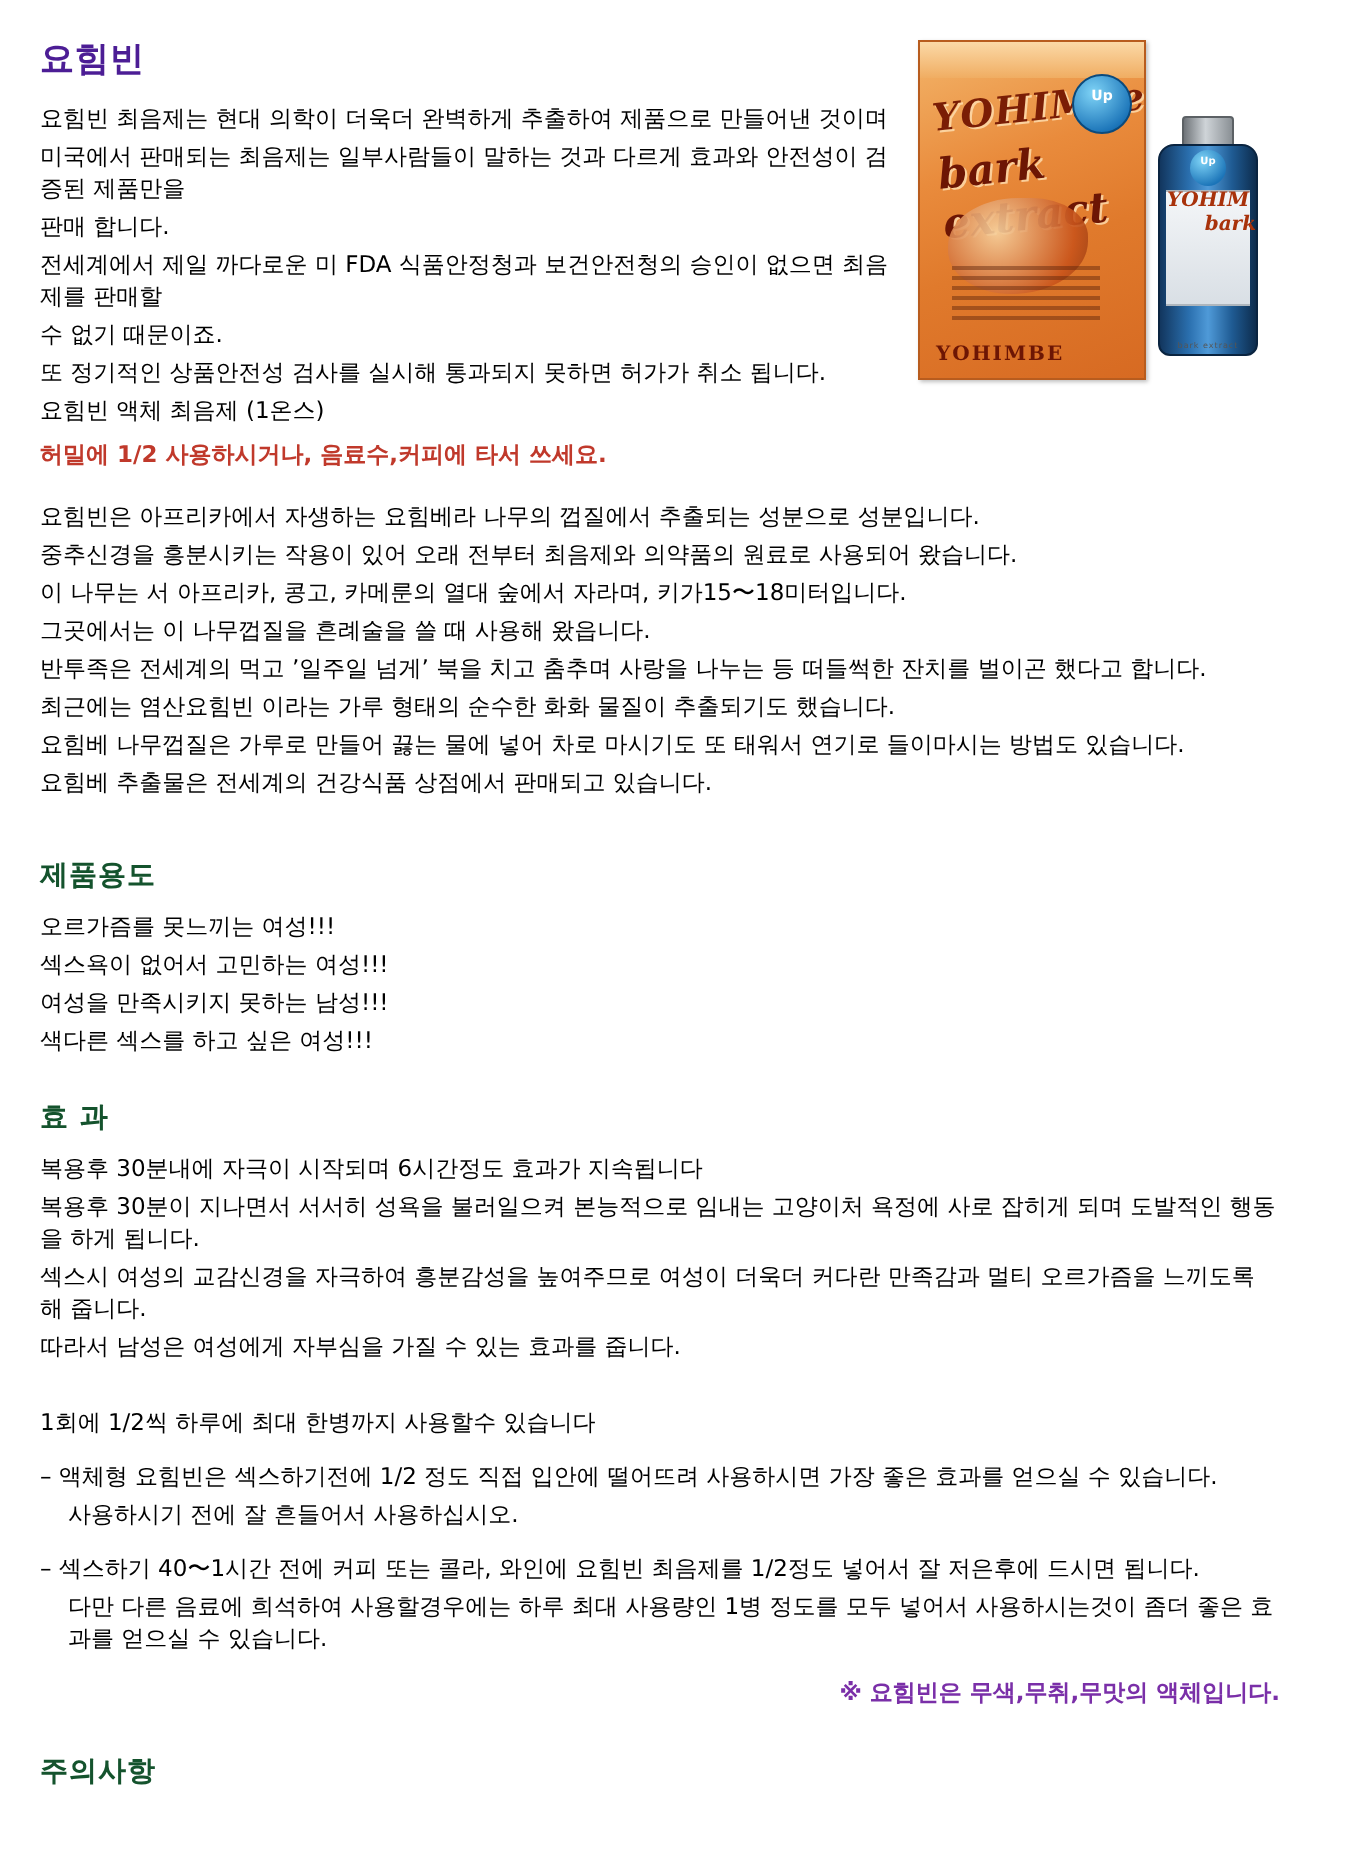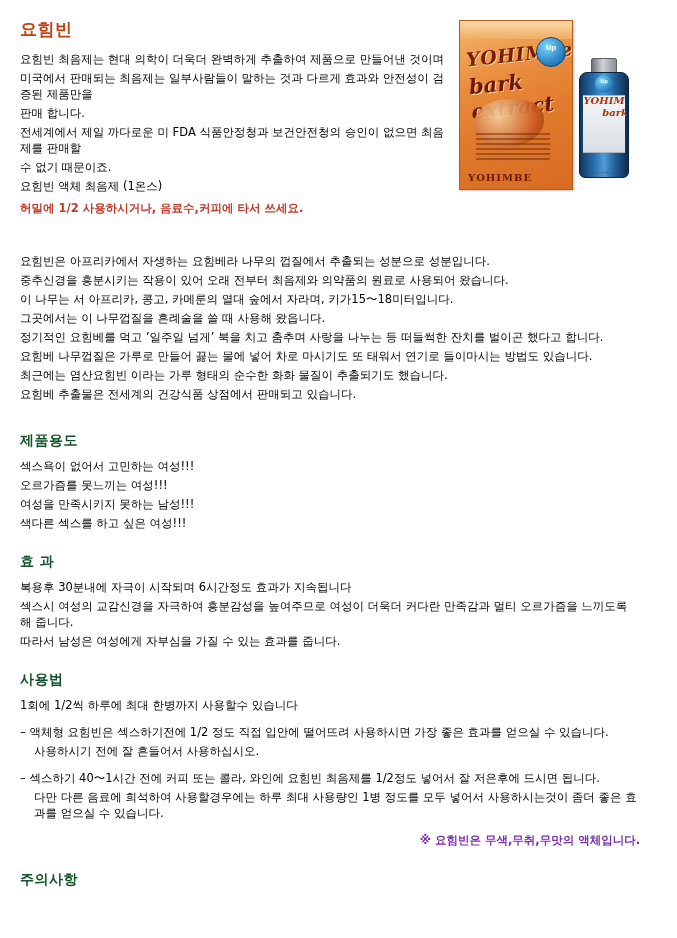--- a/index.html
+++ b/index.html
@@ -213,21 +213,21 @@
     font-size: 4px;
     color: #555;
     letter-spacing: 0.5px;
   }
 
   
   h1.title {
     margin: 0 0 10px 0;
     font-size: 17px;
     font-weight: bold;
-    color: #c2410c;
+    color: #4c1d95;
     letter-spacing: 0.5px;
   }
   h2.section {
     margin: 0 0 8px 0;
     font-size: 14px;
     font-weight: bold;
     color: #14532d;
     letter-spacing: 0.5px;
   }
   p.line {
@@ -251,21 +251,21 @@
     font-size: 11.5px;
     line-height: 17px;
     color: #7a2fa8;
     font-weight: bold;
     text-align: right;
   }
   .block {
     margin-bottom: 22px;
   }
   .block.tight {
-    margin-bottom: 22px;
+    margin-bottom: 0;
   }
   .intro {
     width: 430px;
   }
   .spacer-sm { height: 8px; }
   .spacer-md { height: 14px; }
 </style>
 </head>
 <body>
 
@@ -303,56 +303,57 @@
   <div class="content">
 
     <h1 class="title">요힘빈</h1>
 
     <div class="block tight intro">
       <p class="line">요힘빈 최음제는 현대 의학이 더욱더 완벽하게 추출하여 제품으로 만들어낸 것이며</p>
       <p class="line">미국에서 판매되는 최음제는 일부사람들이 말하는 것과 다르게 효과와 안전성이 검증된 제품만을</p>
       <p class="line">판매 합니다.</p>
       <p class="line">전세계에서 제일 까다로운 미 FDA 식품안정청과 보건안전청의 승인이 없으면 최음제를 판매할</p>
       <p class="line">수 없기 때문이죠.</p>
+      <p class="line">또 정기적인 상품안전성 검사를 실시해 통과되지 못하면 허가가 취소 됩니다.</p>
       <p class="line">요힘빈 액체 최음제 (1온스)</p>
       <p class="highlight">허밀에 1/2 사용하시거나, 음료수,커피에 타서 쓰세요.</p>
     </div>
 
     <div class="spacer-md"></div>
 
     <div class="block">
       <p class="line">요힘빈은 아프리카에서 자생하는 요힘베라 나무의 껍질에서 추출되는 성분으로 성분입니다.</p>
       <p class="line">중추신경을 흥분시키는 작용이 있어 오래 전부터 최음제와 의약품의 원료로 사용되어 왔습니다.</p>
       <p class="line">이 나무는 서 아프리카, 콩고, 카메룬의 열대 숲에서 자라며, 키가15〜18미터입니다.</p>
       <p class="line">그곳에서는 이 나무껍질을 흔례술을 쓸 때 사용해 왔읍니다.</p>
-      <p class="line">정기적인 요힘베를 먹고 ’일주일 넘게’ 북을 치고 춤추며 사랑을 나누는 등 떠들썩한 잔치를 벌이곤 했다고 합니다.</p>
+      <p class="line">반투족은 전세계의 먹고 ’일주일 넘게’ 북을 치고 춤추며 사랑을 나누는 등 떠들썩한 잔치를 벌이곤 했다고 합니다.</p>
+      <p class="line">최근에는 염산요힘빈 이라는 가루 형태의 순수한 화화 물질이 추출되기도 했습니다.</p>
       <p class="line">요힘베 나무껍질은 가루로 만들어 끓는 물에 넣어 차로 마시기도 또 태워서 연기로 들이마시는 방법도 있습니다.</p>
-      <p class="line">최근에는 염산요힘빈 이라는 가루 형태의 순수한 화화 물질이 추출되기도 했습니다.</p>
       <p class="line">요힘베 추출물은 전세계의 건강식품 상점에서 판매되고 있습니다.</p>
     </div>
 
     <div class="spacer-sm"></div>
 
     <div class="block">
       <h2 class="section">제품용도</h2>
+      <p class="line">오르가즘를 못느끼는 여성!!!</p>
       <p class="line">섹스욕이 없어서 고민하는 여성!!!</p>
-      <p class="line">오르가즘를 못느끼는 여성!!!</p>
       <p class="line">여성을 만족시키지 못하는 남성!!!</p>
       <p class="line">색다른 섹스를 하고 싶은 여성!!!</p>
     </div>
 
     <div class="block">
       <h2 class="section">효   과</h2>
       <p class="line">복용후 30분내에 자극이 시작되며 6시간정도 효과가 지속됩니다</p>
+      <p class="line">복용후 30분이 지나면서 서서히 성욕을 불러일으켜 본능적으로 임내는 고양이처 욕정에 사로 잡히게 되며 도발적인 행동을 하게 됩니다.</p>
       <p class="line">섹스시 여성의 교감신경을 자극하여 흥분감성을 높여주므로 여성이 더욱더 커다란 만족감과 멀티 오르가즘을 느끼도록 해 줍니다.</p>
       <p class="line">따라서 남성은 여성에게 자부심을 가질 수 있는 효과를 줍니다.</p>
     </div>
 
     <div class="block">
-      <h2 class="section">사용법</h2>
       <p class="line">1회에 1/2씩 하루에 최대 한병까지 사용할수 있습니다</p>
       <div class="spacer-sm"></div>
       <p class="line">– 액체형 요힘빈은 섹스하기전에 1/2 정도 직접 입안에 떨어뜨려 사용하시면 가장 좋은 효과를 얻으실 수 있습니다.</p>
       <p class="line indent">사용하시기 전에 잘 흔들어서 사용하십시오.</p>
       <div class="spacer-sm"></div>
       <p class="line">– 섹스하기 40〜1시간 전에 커피 또는 콜라, 와인에 요힘빈 최음제를 1/2정도 넣어서 잘 저은후에 드시면 됩니다.</p>
       <p class="line indent">다만 다른 음료에 희석하여 사용할경우에는 하루 최대 사용량인 1병 정도를 모두 넣어서 사용하시는것이 좀더 좋은 효과를 얻으실 수 있습니다.</p>
       <div class="spacer-sm"></div>
       <p class="note">※ 요힘빈은 무색,무취,무맛의 액체입니다.</p>
     </div>

